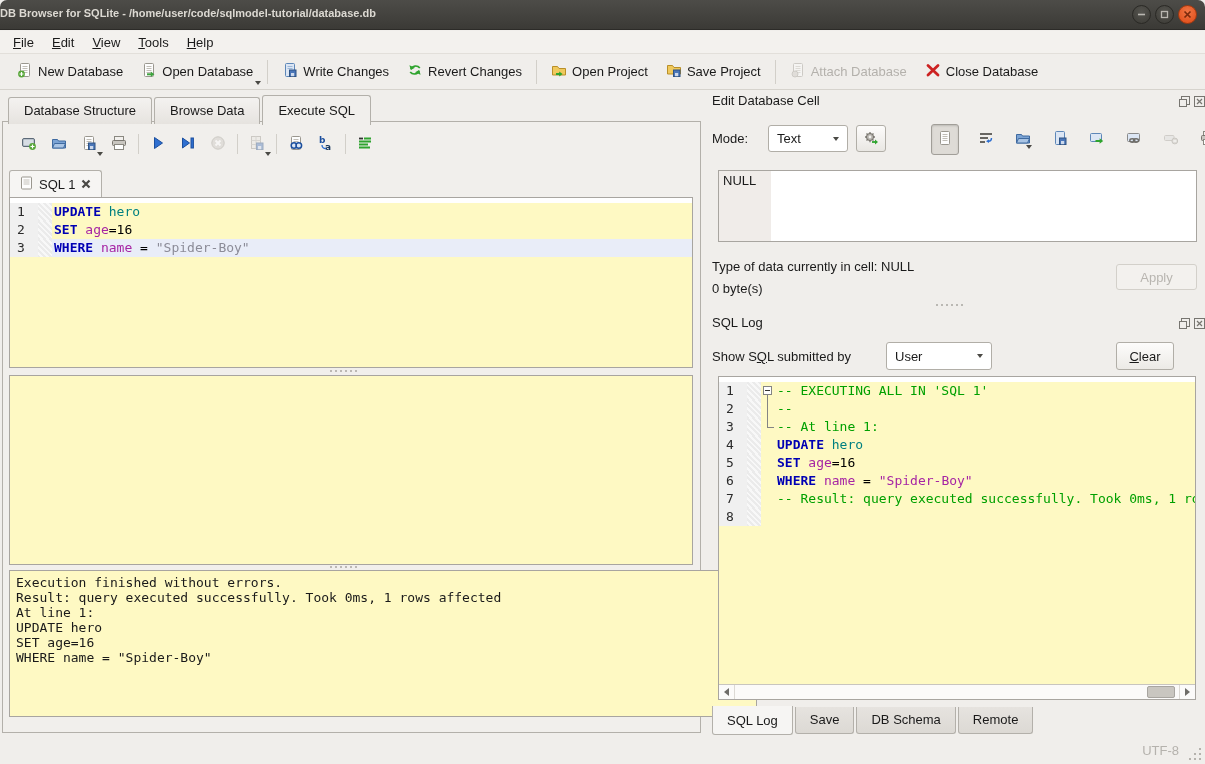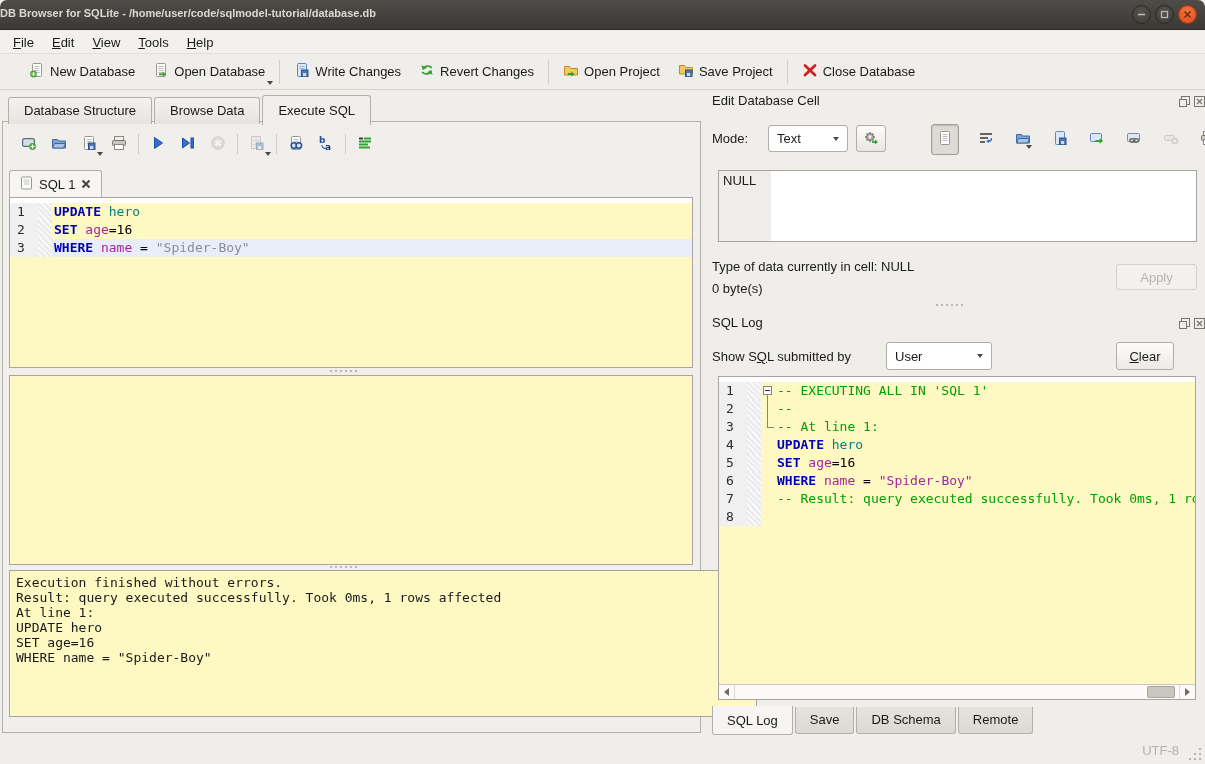--- a/index.html
+++ b/index.html
@@ -20,21 +20,21 @@
   .winbtn svg { position:absolute; left:3px; top:3px; }
 
   
   .menubar { position:absolute; left:0; top:31px; width:1205px; height:23px;
     background:#f3f1ee; border-bottom:1px solid #e2dfda; display:flex; align-items:center; padding-left:4px; }
   .menu-item { padding:3px 9px; cursor:default; }
   .mn { text-decoration:underline; }
 
   
   .toolbar { position:absolute; left:0; top:54px; width:1205px; height:36px;
-    background:#f0eeeb; border-bottom:1px solid #d6d3cd; display:flex; align-items:center; padding-left:20px; }
+    background:#f0eeeb; border-bottom:1px solid #d6d3cd; display:flex; align-items:center; padding-left:8px; }
   .tb-btn { display:flex; align-items:center; gap:5px; padding:6px 9px; border-radius:3px; position:relative; }
   .tb-btn .lbl { white-space:nowrap; }
   .tb-btn.disabled .lbl { color:#b4b1ac; }
   .tb-btn.disabled svg { opacity:.4; }
   .tb-sep { width:1px; height:24px; background:#d2cfc9; margin:0 5px; }
   .menu-arrow { position:absolute; right:1px; bottom:2px; width:0; height:0;
     border-left:3.5px solid transparent; border-right:3.5px solid transparent; border-top:4px solid #4a4945; }
 
   
   .main-tabs { position:absolute; left:8px; top:94px; display:flex; align-items:flex-end; z-index:3; }
@@ -232,20 +232,28 @@
       </div>
       <div class="tb-btn">
         <span><svg width="16" height="16">
             <path d="M1.5 3.5h5l1.5 2h6.5v6.5h-13z" fill="#f0c95c" stroke="#b98f28"></path>
             <rect x="7.5" y="8" width="6.5" height="6.5" fill="#4a76b8" stroke="#2f5384"></rect>
             <rect x="9" y="11" width="3.2" height="3.2" fill="#cdd9ec"></rect>
           </svg></span>
         <span class="lbl">Save Project</span>
       </div>
       <div class="tb-sep"></div>
+      <div class="tb-btn disabled">
+        <span><svg width="16" height="16" opacity=".55">
+            <rect x="3.5" y="1.5" width="9" height="13" rx="1" fill="#fdfdfd" stroke="#9a978f"></rect>
+            <path d="M5.5 4.5h5M5.5 6.5h5M5.5 8.5h5M5.5 10.5h5" stroke="#c0bdb6"></path>
+            <circle cx="5" cy="12" r="3" fill="#c9c6c0" stroke="#9a978f"></circle>
+          </svg></span>
+        <span class="lbl">Attach Database</span>
+      </div>
       <div class="tb-btn">
         <span><svg width="16" height="16">
             <path d="M3 3.5l10 9.5M13 3.5 3 13" stroke="#cc2222" stroke-width="2.8" stroke-linecap="round"></path>
           </svg></span>
         <span class="lbl">Close Database</span>
       </div>
     </div>
 
   <div class="main-tabs">
       <div class="main-tab">Database Structure</div>

